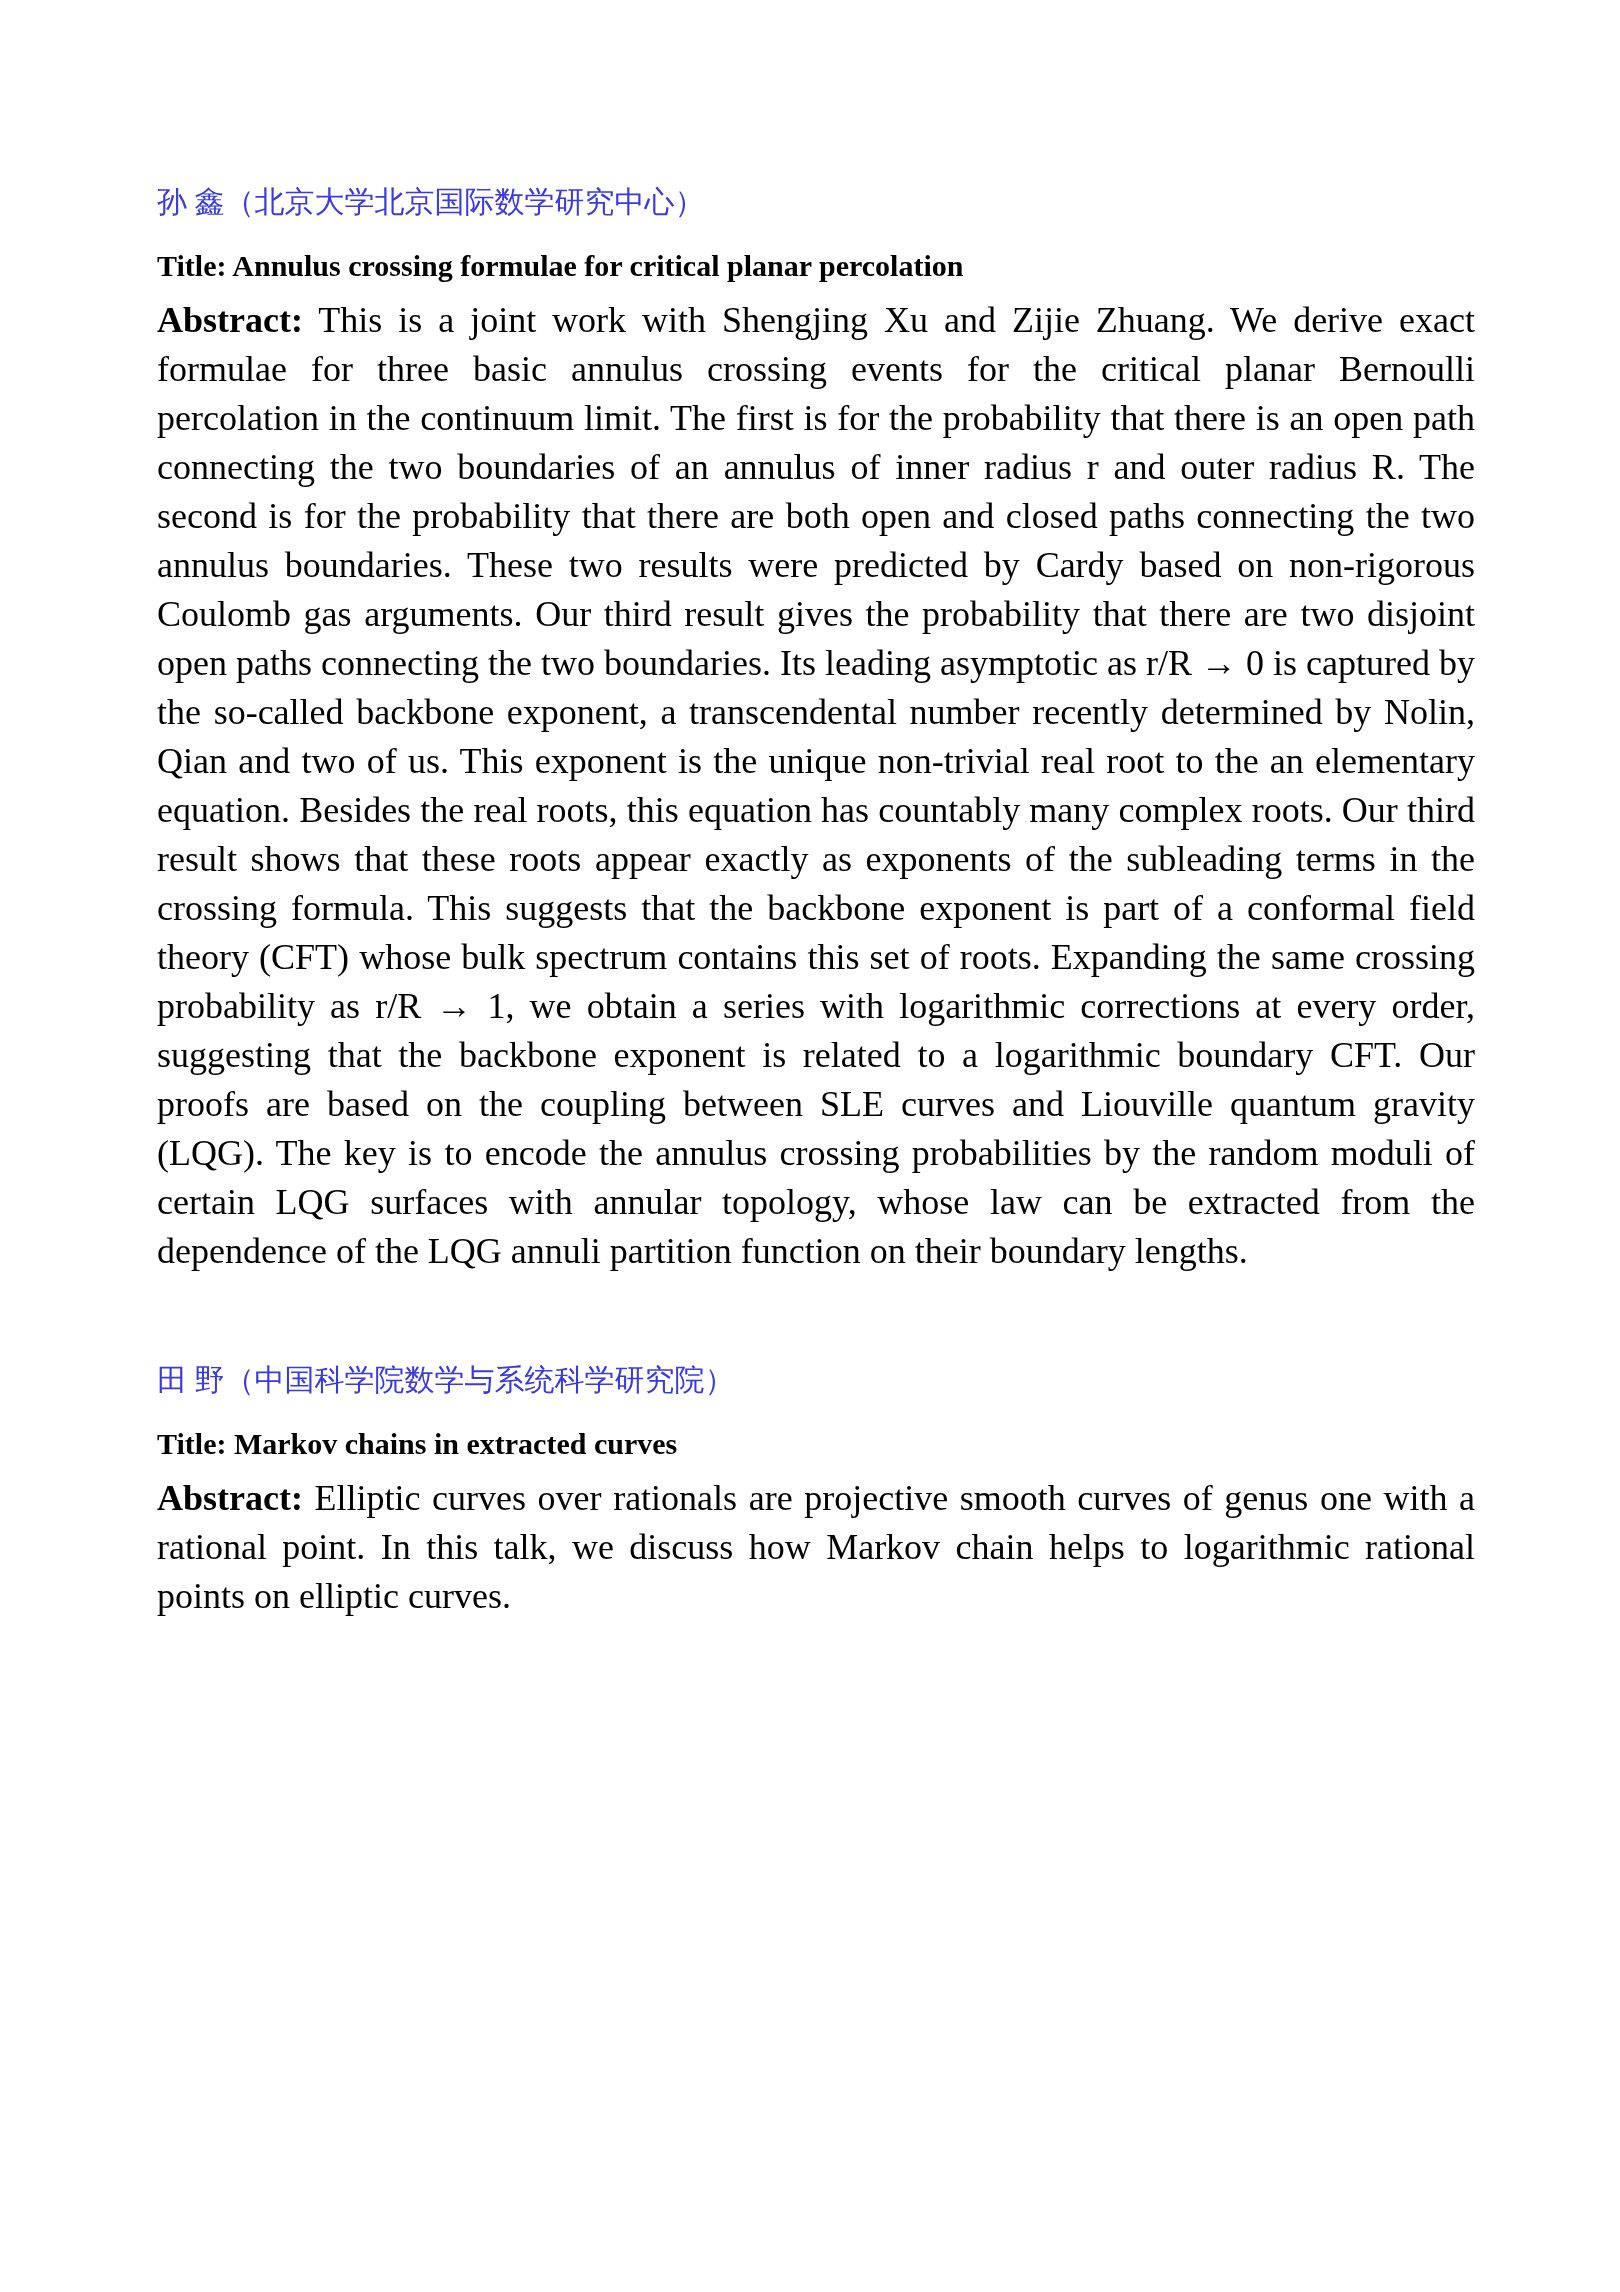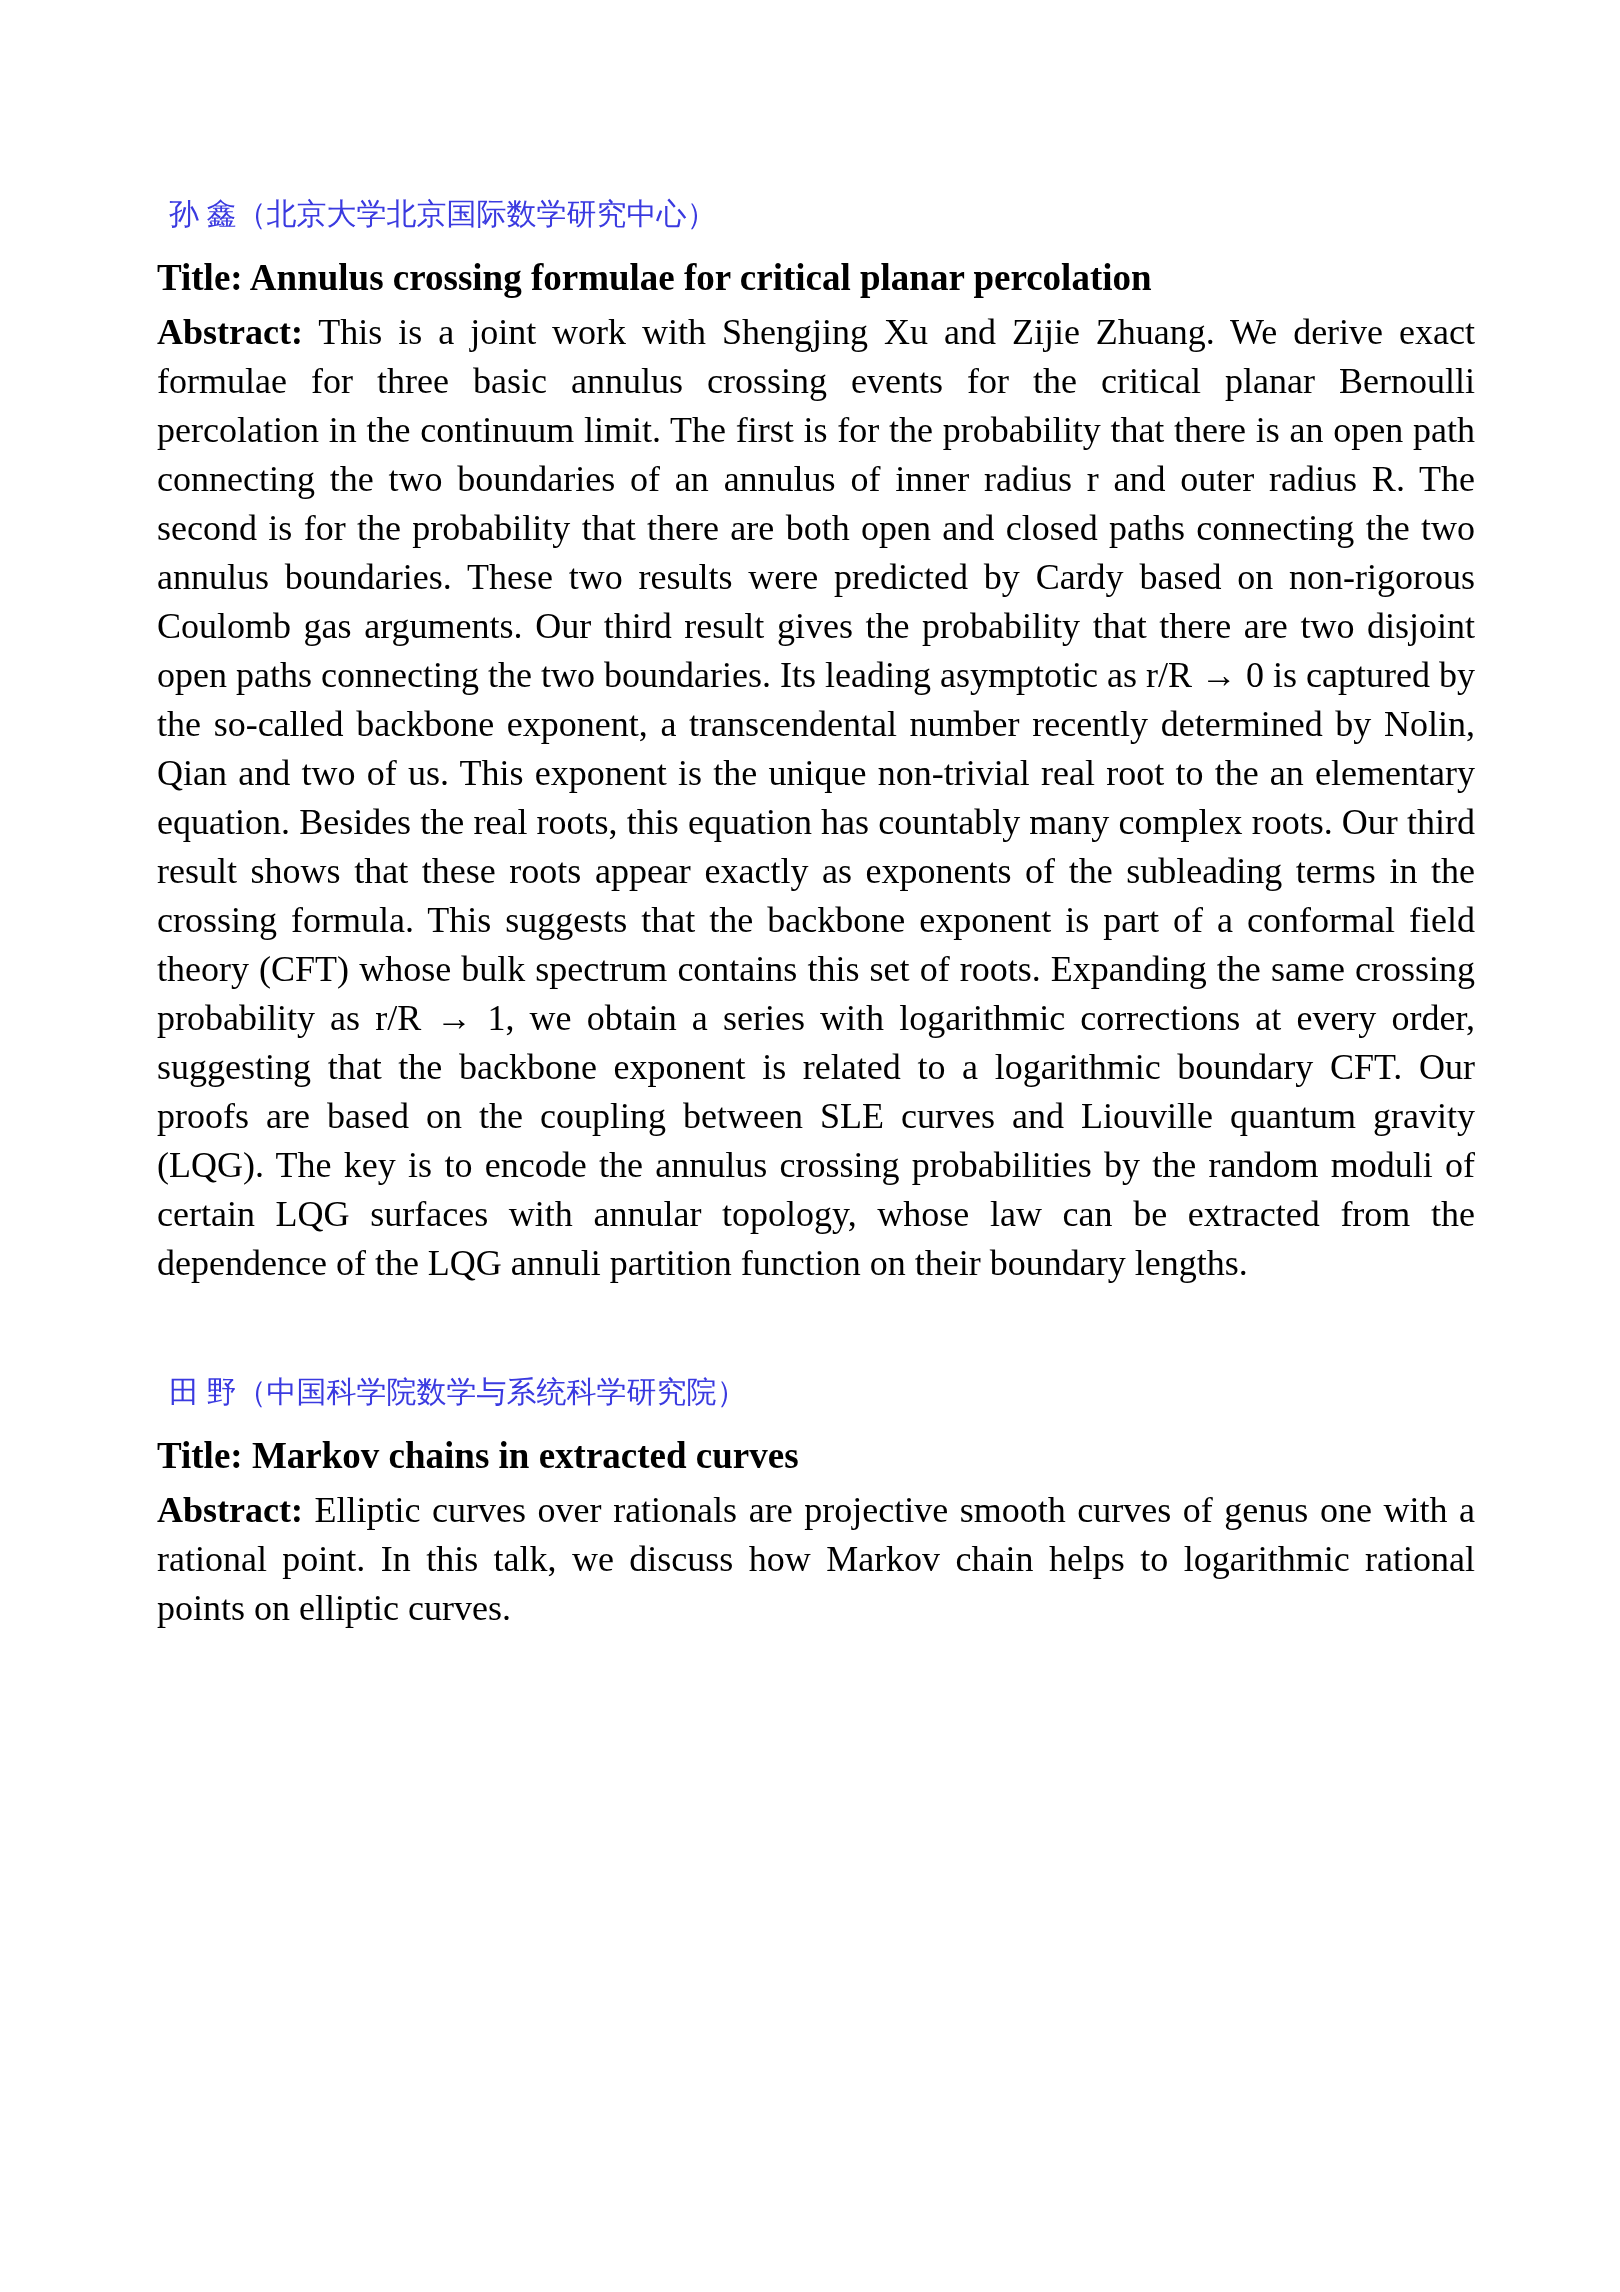--- a/index.html
+++ b/index.html
@@ -1,20 +1,20 @@
 <!DOCTYPE html>
 <html><head>
 <meta charset="utf-8">
 <style>
   html, body { margin: 0; padding: 0; background: #ffffff; }
   body { width: 1620px; height: 2293px; position: relative; overflow: hidden;
          font-family: "Liberation Serif", "DejaVu Serif", serif; color: #000; }
   .entry { position: absolute; left: 157px; width: 1318px; }
-  .speaker { color: #3a3ae0; font-size: 30px; line-height: 39px; margin: 12px; white-space: nowrap; }
-  .title { font-weight: bold; font-size: 37px; line-height: 39px; margin: 0; }
+  .speaker { color: #3a3ae0; font-size: 30px; line-height: 39px; margin: 0; white-space: nowrap; }
+  .title { font-weight: bold; font-size: 30px; line-height: 39px; margin: 0; }
   .abstract { font-size: 36px; line-height: 49px; margin: 0; text-align: justify; }
   .label { font-weight: bold; }
 </style>
 </head>
 <body>
 
 <div class="entry" style="top:182px;">
   <p class="speaker">孙  鑫（北京大学北京国际数学研究中心）</p>
   <p class="title" style="margin-top:24.5px;">
     <span>Title:</span>

